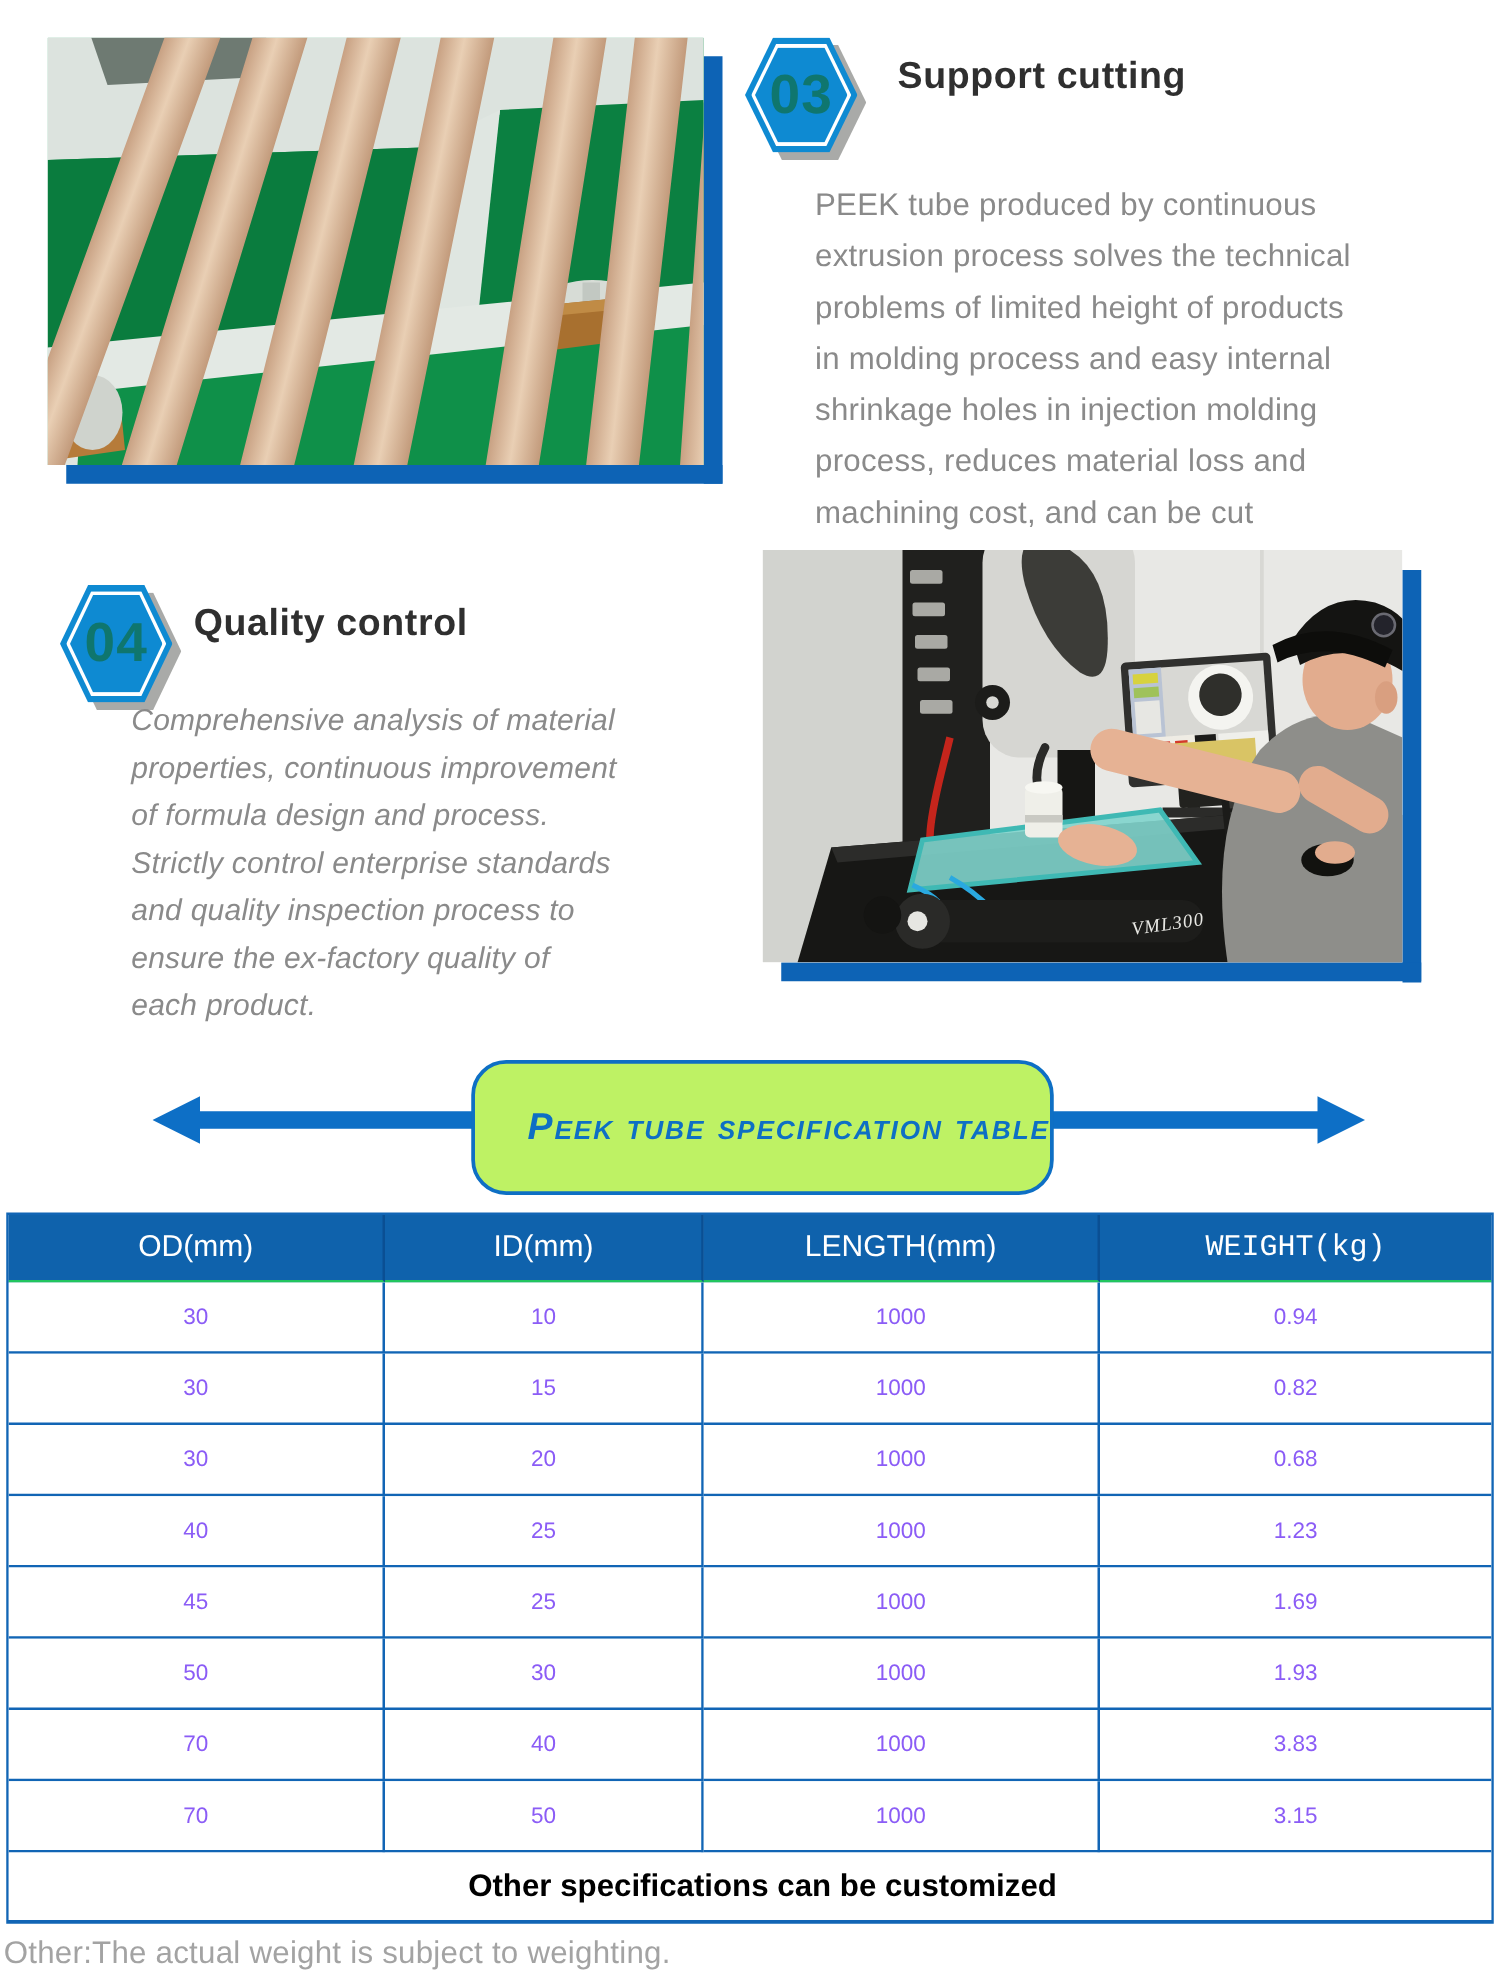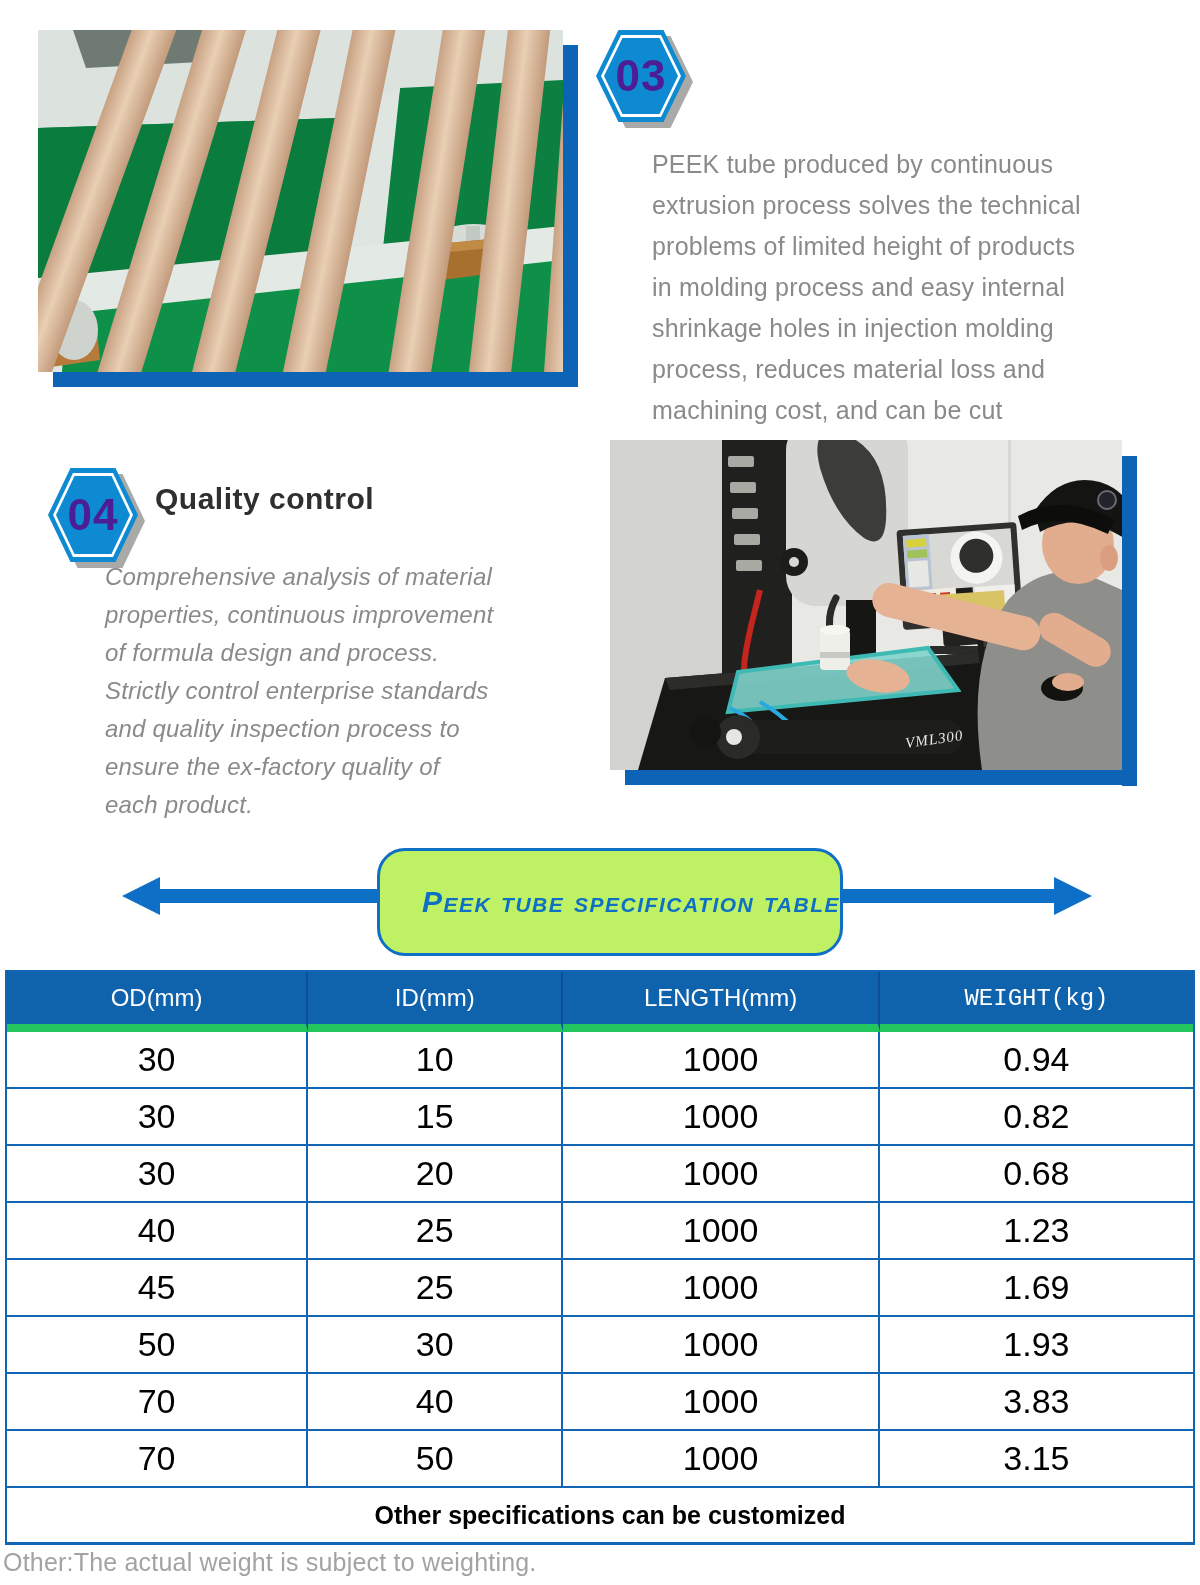--- a/index.html
+++ b/index.html
@@ -16,21 +16,21 @@
 
   
   .badge{position:absolute;width:90px;height:92px;}
   .hex{position:absolute;clip-path:polygon(25% 0%,75% 0%,100% 50%,75% 100%,25% 100%,0% 50%);}
   .hex-shadow{inset:0;transform:translate(7px,6px);background:#a9aaa8;}
   .hex-outer{inset:0;background:#0e8ad2;}
   .hex-ring{inset:5px;background:#ffffff;}
   .hex-inner{inset:8px;background:#0e8ad2;}
   .badge-num{
     position:absolute;inset:0;display:flex;align-items:center;justify-content:center;
-    color:#4c1d95;font-size:44px;font-weight:700;letter-spacing:1px;
+    color:#0f766e;font-size:44px;font-weight:700;letter-spacing:1px;
   }
 
   .step-title{
     position:absolute;margin:0;color:#2f2f2f;font-size:30px;font-weight:700;letter-spacing:0.5px;
   }
   .para{
     position:absolute;color:#8a8a8a;white-space:pre-line;letter-spacing:0.2px;
   }
   .para-1{font-size:25px;line-height:41px;}
   .para-2{font-size:24px;line-height:38px;font-style:italic;}
@@ -48,25 +48,25 @@
   .banner-arrow{position:absolute;z-index:1;}
 
   
   .table-wrap{
     position:absolute;left:5px;top:970px;width:1190px;
     border:2px solid #1165b5;border-bottom-width:3px;box-sizing:border-box;background:#ffffff;
   }
   table.spec{width:100%;border-spacing:0;table-layout:fixed;}
   table.spec th{
     background:#0f62ac;color:#ffffff;font-weight:400;font-size:24px;height:52px;
-    border-right:2px solid #0a4f93;border-bottom:8px solid #22c55e;padding:0;text-align:center;
+    border-right:2px solid #0a4f93;border-bottom:2px solid #22c55e;padding:0;text-align:center;
   }
   table.spec th:last-child{border-right:none;font-family:Liberation Mono, monospace;}
   table.spec td{
-    color:#000000;font-size:34px;height:55px;text-align:center;padding:0;
+    color:#8b5cf6;font-size:18px;height:55px;text-align:center;padding:0;
     border-right:2px solid #1165b5;border-bottom:2px solid #1165b5;background:#ffffff;
   }
   table.spec td:last-child{border-right:none;}
   table.spec tr.footer-row td{
     border-right:none;border-bottom:none;font-size:25px;font-weight:600;color:#000000;height:54px;padding-left:20px;
   }
   .note{
     position:absolute;left:3px;top:1548px;color:#a3a3a3;font-size:25px;letter-spacing:0.2px;
   }
 </style>
@@ -126,20 +126,21 @@
     </svg>
   </div>
 
   <div class="badge" style="left:596px;top:30px;">
     <div class="hex hex-shadow"></div>
     <div class="hex hex-outer"></div>
     <div class="hex hex-ring"></div>
     <div class="hex hex-inner"></div>
     <span class="badge-num">03</span>
   </div>
+  <h2 class="step-title" style="left:718px;top:44px;">Support cutting</h2>
   <div class="para para-1" style="left:652px;top:144px;width:540px;">PEEK tube produced by continuous
 extrusion process solves the technical
 problems of limited height of products
 in molding process and easy internal
 shrinkage holes in injection molding
 process, reduces material loss and
 machining cost, and can be cut
 according to customer requirements.</div>
 
   <div class="badge" style="left:48px;top:468px;height:94px;">

